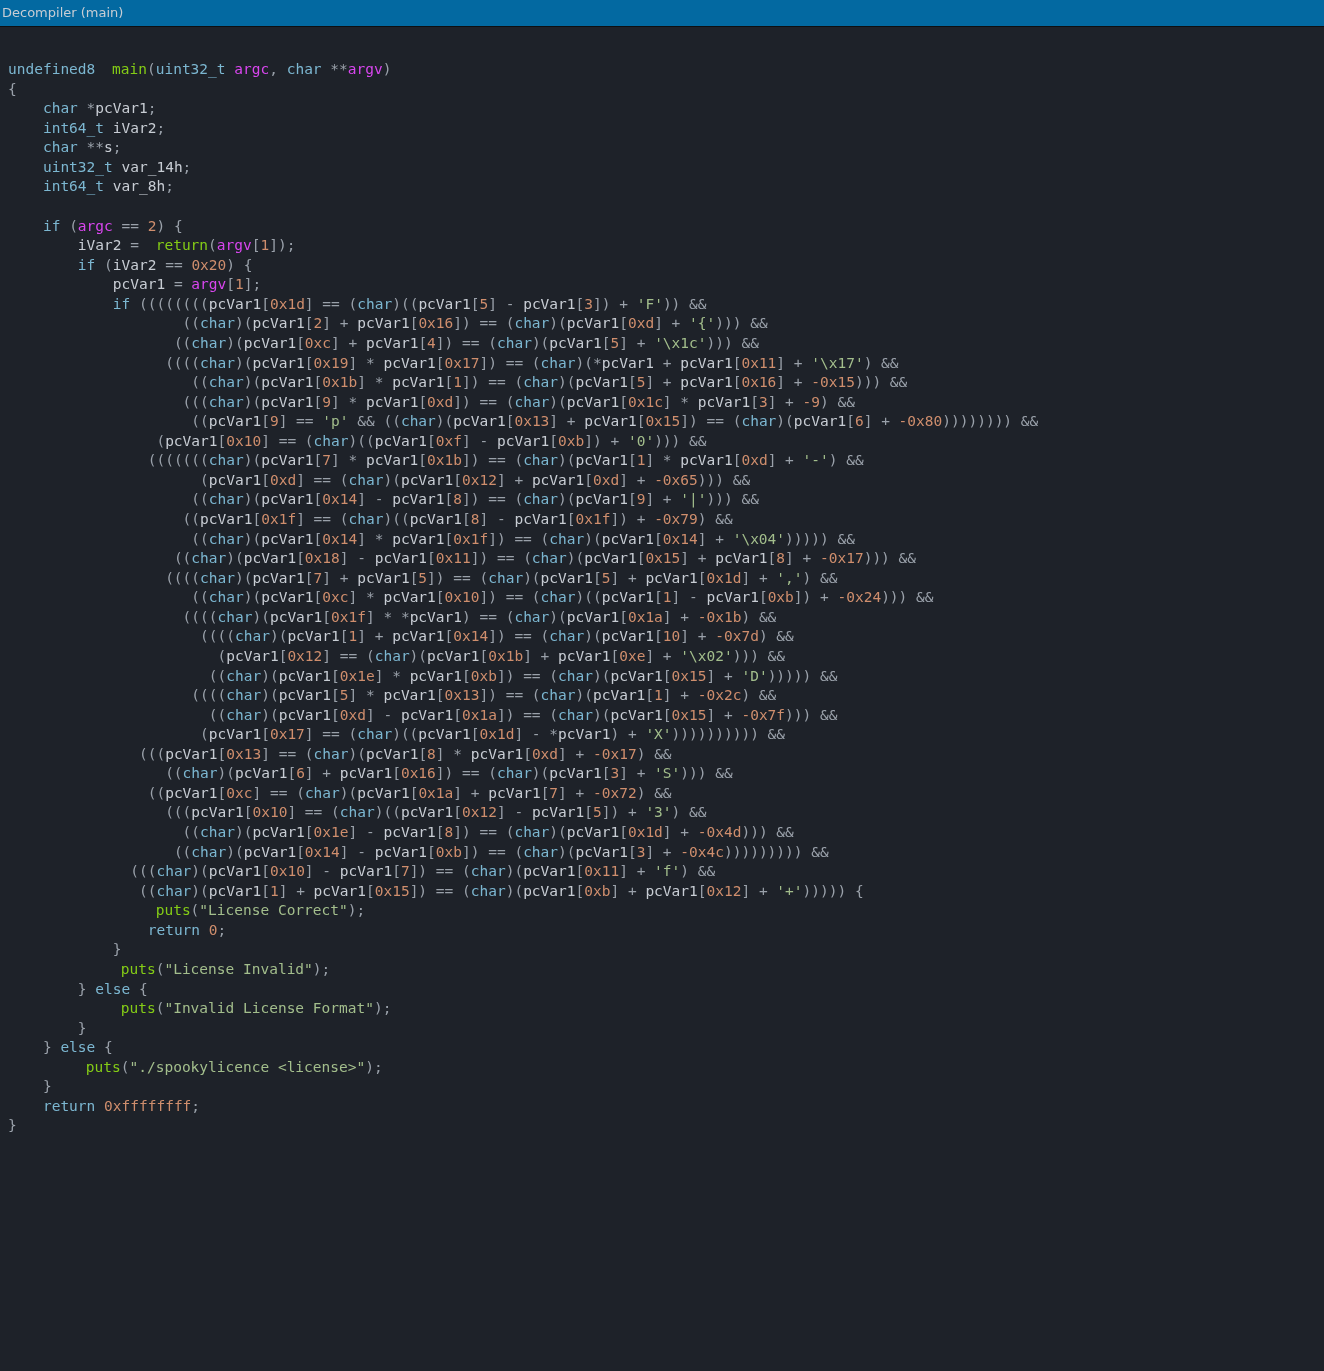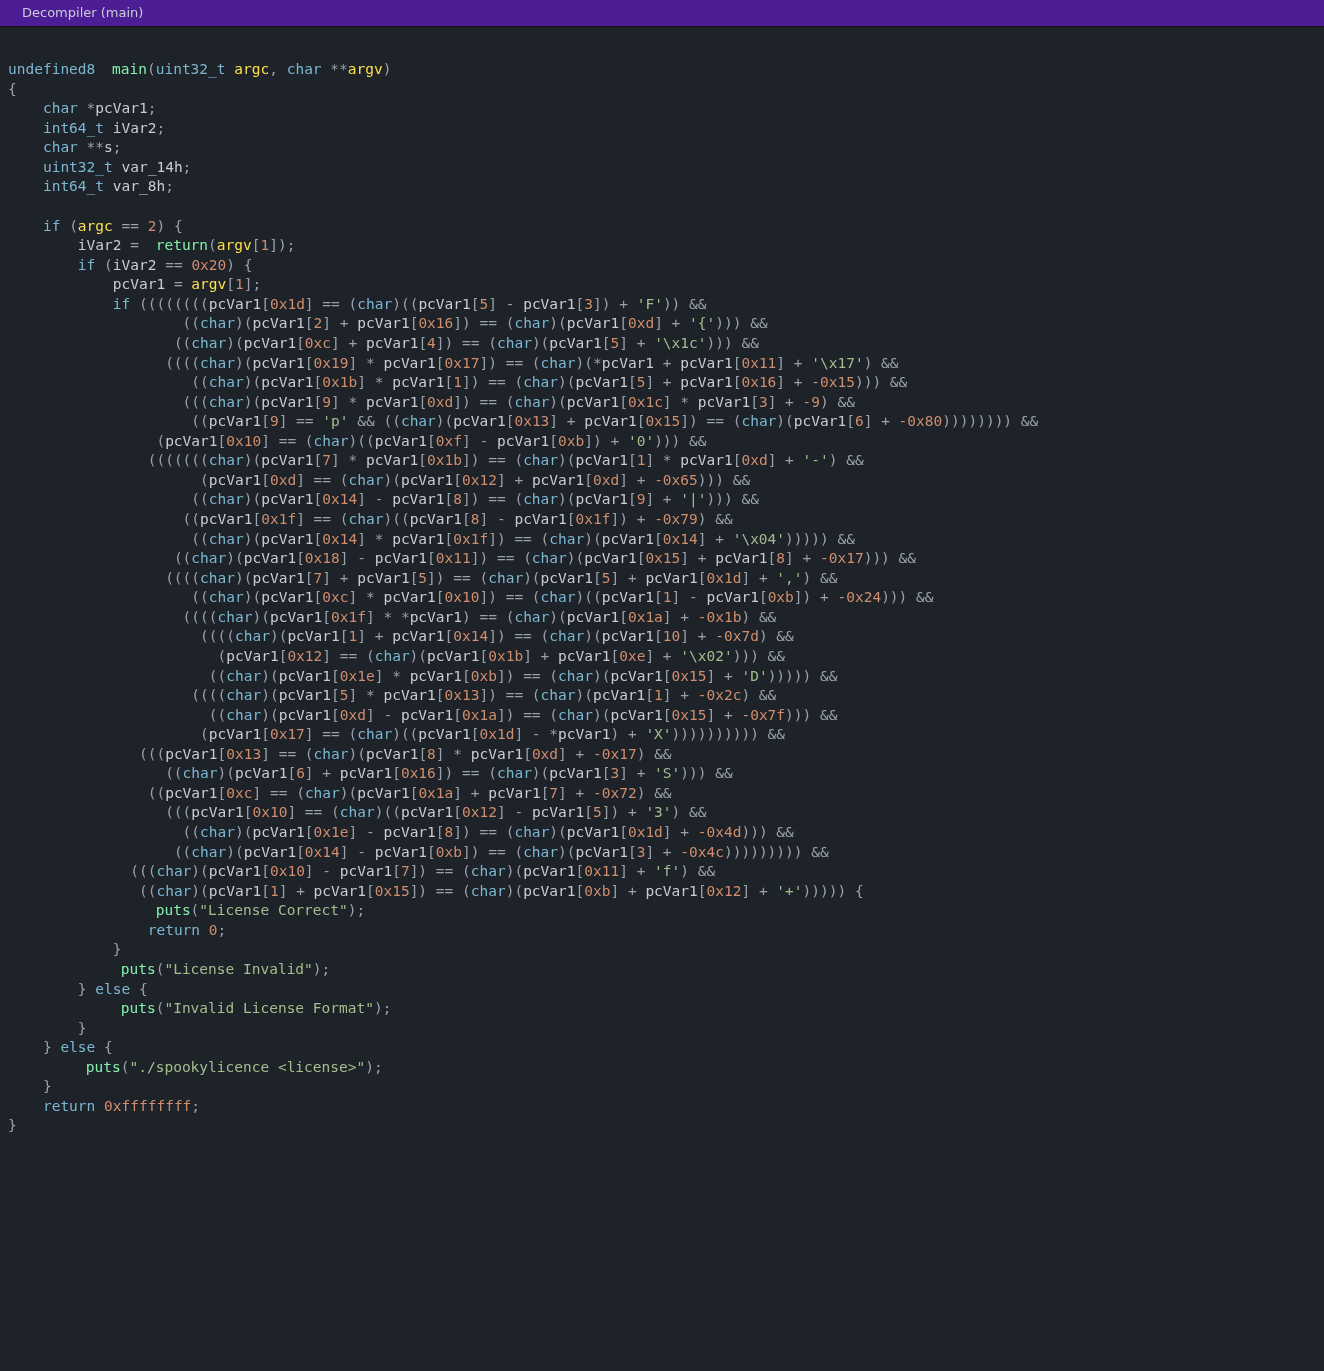--- a/index.html
+++ b/index.html
@@ -6,35 +6,35 @@
     margin: 0;
     padding: 0;
     background: #1e2229;
     color: #c8cdd4;
     font-family: "DejaVu Sans Mono", "Liberation Mono", Consolas, monospace;
     font-size: 14.5px;
     line-height: 1.35;
     width: 1324px;
   }
   .title-bar {
-    background: #4c1d95;
+    background: #0369a1;
     color: #c8cdd4;
-    padding: 4px 22px;
+    padding: 4px 2px;
     font-size: 13px;
     border-bottom: 1px solid #0d0f12;
     font-family: "DejaVu Sans", "Liberation Sans", Arial, sans-serif;
   }
   .code-area {
     padding: 14px 8px 20px 8px;
     white-space: pre;
     overflow-x: auto;
   }
   .kw   { color: #7cb7d1; }            
-  .fn   { color: #86efac; padding-left: 8px; }            
-  .id   { color: #fde047; text-align: center; }            
+  .fn   { color: #84cc16; padding-left: 8px; }            
+  .id   { color: #d946ef; text-align: center; }            
   .var  { color: #c8cdd4; }            
   .num  { color: #cf8e6d; }            
   .chl  { color: #a3be8c; }            
   .str  { color: #a3be8c; }            
   .op   { color: #9aa1aa; }
 </style>
 </head>
 <body>
 
 <div class="title-bar">Decompiler (main)</div>

